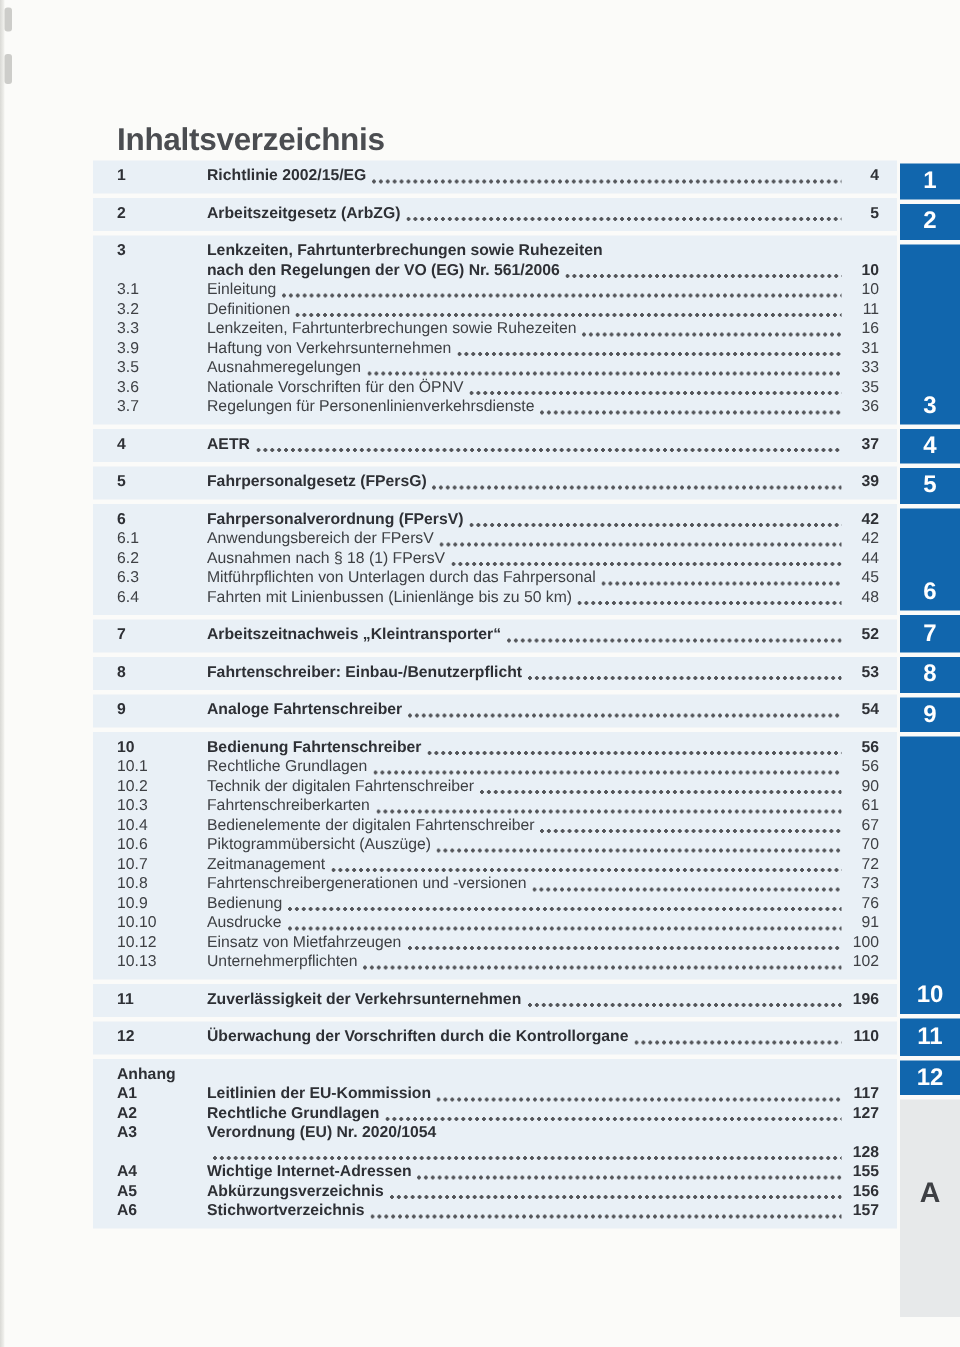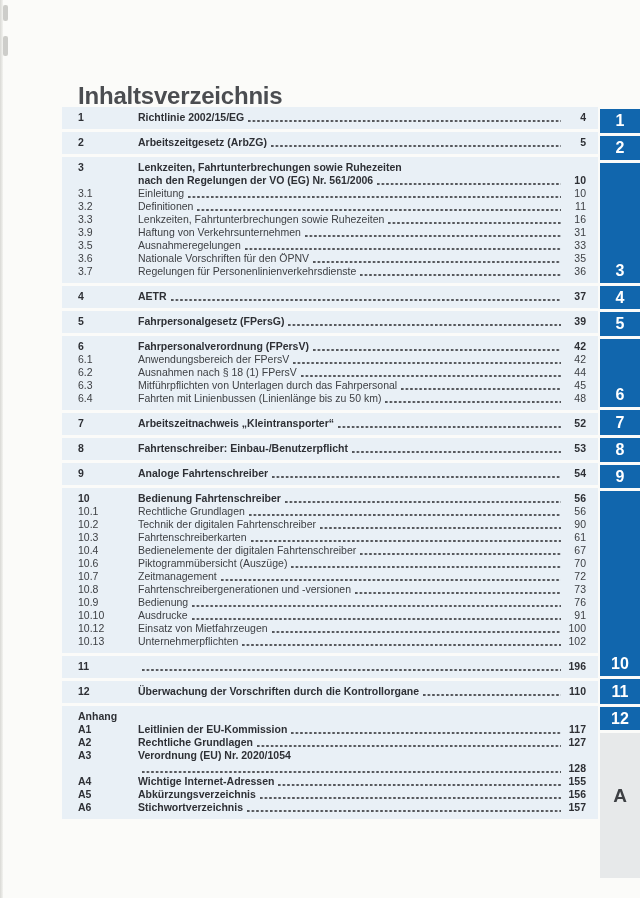--- a/index.html
+++ b/index.html
@@ -19,21 +19,21 @@
   }
   
   .scan-edge{position:absolute;left:0;top:0;width:3px;height:898px;
     background:linear-gradient(to right,#d9d9d5,#f3f3f0);}
   .scan-mark{position:absolute;background:#c2c2be;border-radius:2px;opacity:.8;}
   .scan-mark.m1{left:3px;top:5px;width:5px;height:16px;}
   .scan-mark.m2{left:3px;top:36px;width:5px;height:20px;}
 
   .page-title{
     position:absolute;left:78px;top:82px;margin:0;
-    font-size:24px;font-weight:bold;color:var(--title_text);
+    font-size:21px;font-weight:bold;color:var(--title_text);
     letter-spacing:-0.2px;
   }
 
   .toc{
     position:absolute;left:62px;top:107px;width:536px;
     display:flex;flex-direction:column;gap:3px;
   }
   .band{
     background:var(--band_background);
     padding:4px 12px 5px 16px;
@@ -288,20 +288,21 @@
       <div class="row">
         <span class="num">10.13</span>
         <span class="txt">Unternehmerpflichten</span>
         <span class="dots"></span>
         <span class="pg">102</span>
       </div>
     </div>
     <div class="band">
       <div class="row bold">
         <span class="num">11</span>
+        <span class="txt">Zuverlässigkeit der Verkehrsunternehmen</span>
         <span class="dots"></span>
         <span class="pg">196</span>
       </div>
     </div>
     <div class="band">
       <div class="row bold">
         <span class="num">12</span>
         <span class="txt">Überwachung der Vorschriften durch die Kontrollorgane</span>
         <span class="dots"></span>
         <span class="pg">110</span>

